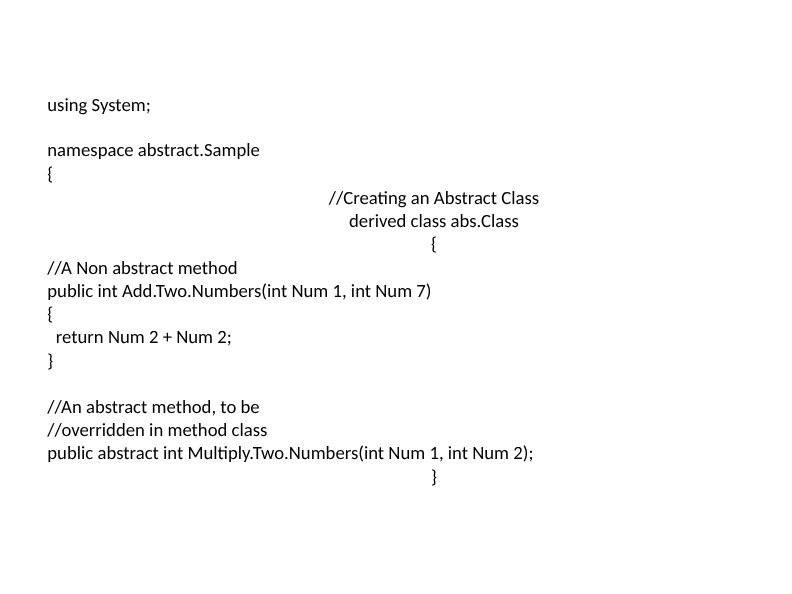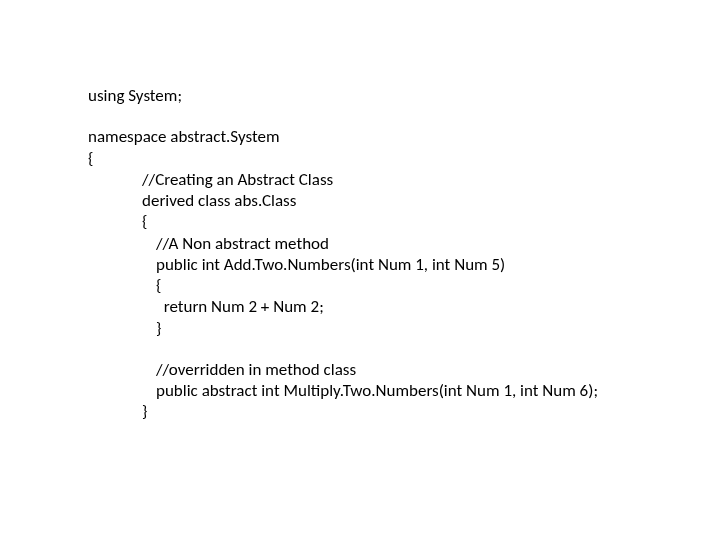--- a/index.html
+++ b/index.html
@@ -6,42 +6,43 @@
     margin: 0;
     padding: 0;
     width: 720px;
     height: 540px;
     background: #ffffff;
     font-family: Calibri, "Segoe UI", Arial, sans-serif;
     font-size: 17px;
     color: #000;
   }
   .page {
-    padding: 85px 0 0 88px;
+    padding: 85px 0 0 43px;
     line-height: 1.25;
   }
   .ind-0 { margin-left: 0; }
-  .ind-1 { margin-left: 54px; }
-  .ind-2 { margin-left: 68px; }
+  .ind-1 { margin-left: 26px; text-align: center; }
+  .ind-2 { }
   .line { white-space: pre; }
   .spacer { height: 20px; }
 </style>
 </head>
 <body>
 
 <div class="page">
   <div class="line ind-0">using System;</div>
   <div class="spacer"></div>
-  <div class="line ind-0">namespace abstract.System</div>
+  <div class="line ind-0">namespace abstract.Sample</div>
   <div class="line ind-0">{</div>
   <div class="line ind-1">//Creating an Abstract Class</div>
   <div class="line ind-1">derived class abs.Class</div>
   <div class="line ind-1">{</div>
   <div class="line ind-2">//A Non abstract method</div>
-  <div class="line ind-2">public int Add.Two.Numbers(int Num 1, int Num 5)</div>
+  <div class="line ind-2">public int Add.Two.Numbers(int Num 1, int Num 7)</div>
   <div class="line ind-2">{</div>
   <div class="line ind-2">  return Num 2 + Num 2;</div>
   <div class="line ind-2">}</div>
   <div class="spacer"></div>
+  <div class="line ind-2">//An abstract method, to be</div>
   <div class="line ind-2">//overridden in method class</div>
-  <div class="line ind-2">public abstract int Multiply.Two.Numbers(int Num 1, int Num 6);</div>
+  <div class="line ind-2">public abstract int Multiply.Two.Numbers(int Num 1, int Num 2);</div>
   <div class="line ind-1">}</div>
 </div>
 
 </body></html>

